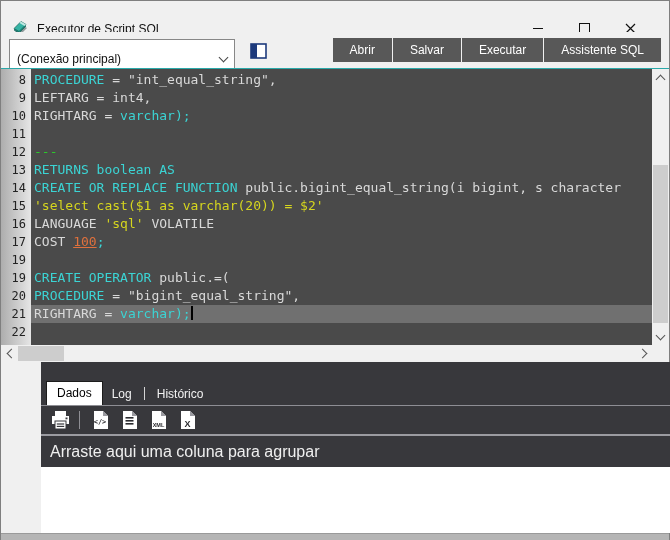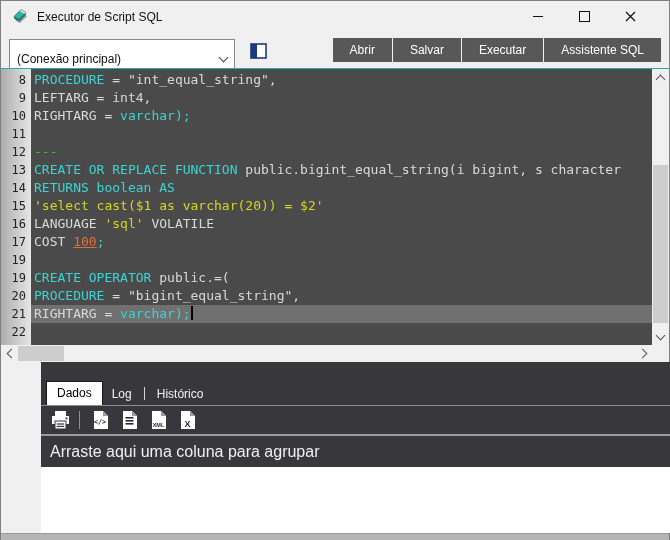--- a/index.html
+++ b/index.html
@@ -1,21 +1,21 @@
 <!DOCTYPE html>
 <html style="--keyword: #3bd4d4; --plain: #d9d9d9; --string: #d6d61e; --comment: #2bc72b; --number: #e0713d; --editor-bg: #4a4a4a; --current-line-bg: #707070; --panel-bg: #38383c; --button-bg: #585858;"><head>
 <meta charset="utf-8">
 <style>
   html,body{margin:0;padding:0;overflow:hidden;background:#e9e9e9;}
   body{width:670px;height:540px;font-family:"Liberation Sans",sans-serif;}
   .window{position:relative;width:670px;height:540px;box-sizing:border-box;
           border:1px solid #7f7f7f;background:#f0f0f0;}
 
   
-  .titlebar{position:absolute;left:0;top:0;width:668px;height:31px;background:#f0f0f0;
+  .titlebar{position:absolute;left:0;top:12px;width:668px;height:31px;background:#f0f0f0;
             display:flex;align-items:center;}
   .app-icon{margin:0 8px 0 10px;display:flex;}
   .title-text{font-size:12px;color:#111;}
   .win-controls{position:absolute;right:16px;top:0;height:31px;display:flex;}
   .win-btn{width:46px;height:31px;display:flex;align-items:center;justify-content:center;}
   .glyph-min{width:10px;height:1px;background:#111;}
   .glyph-max{width:9px;height:9px;border:1px solid #111;}
 
   
   .toolbar{position:absolute;left:0;top:31px;width:668px;height:36px;background:#f0f0f0;}
@@ -144,22 +144,22 @@
         <div class="ln">20</div>
         <div class="ln">21</div>
         <div class="ln">22</div>
       </div>
     <div class="code">
         <div class="code-line"><span class="tk-keyword">PROCEDURE</span><span class="tk-plain"> = "int_equal_string",</span></div>
         <div class="code-line"><span class="tk-plain">LEFTARG = int4,</span></div>
         <div class="code-line"><span class="tk-plain">RIGHTARG = </span><span class="tk-keyword">varchar);</span></div>
         <div class="code-line"></div>
         <div class="code-line"><span class="tk-comment">---</span></div>
+        <div class="code-line"><span class="tk-keyword">RETURNS boolean AS</span></div>
         <div class="code-line"><span class="tk-keyword">CREATE OR REPLACE FUNCTION</span><span class="tk-plain"> public.bigint_equal_string(i bigint, s character</span></div>
-        <div class="code-line"><span class="tk-keyword">RETURNS boolean AS</span></div>
         <div class="code-line"><span class="tk-string">'select cast($1 as varchar(20)) = $2'</span></div>
         <div class="code-line"><span class="tk-plain">LANGUAGE </span><span class="tk-string">'sql'</span><span class="tk-plain"> VOLATILE</span></div>
         <div class="code-line"><span class="tk-plain">COST </span><span class="tk-number">100</span><span class="tk-keyword">;</span></div>
         <div class="code-line"></div>
         <div class="code-line"><span class="tk-keyword">CREATE OPERATOR</span><span class="tk-plain"> public.=(</span></div>
         <div class="code-line"><span class="tk-keyword">PROCEDURE</span><span class="tk-plain"> = "bigint_equal_string",</span></div>
         <div class="code-line current"><span class="tk-plain">RIGHTARG = </span><span class="tk-keyword">varchar);</span><span class="caret"></span></div>
       </div>
     <div class="vscroll">
       <div class="sb-arrow" style="top:0;">

